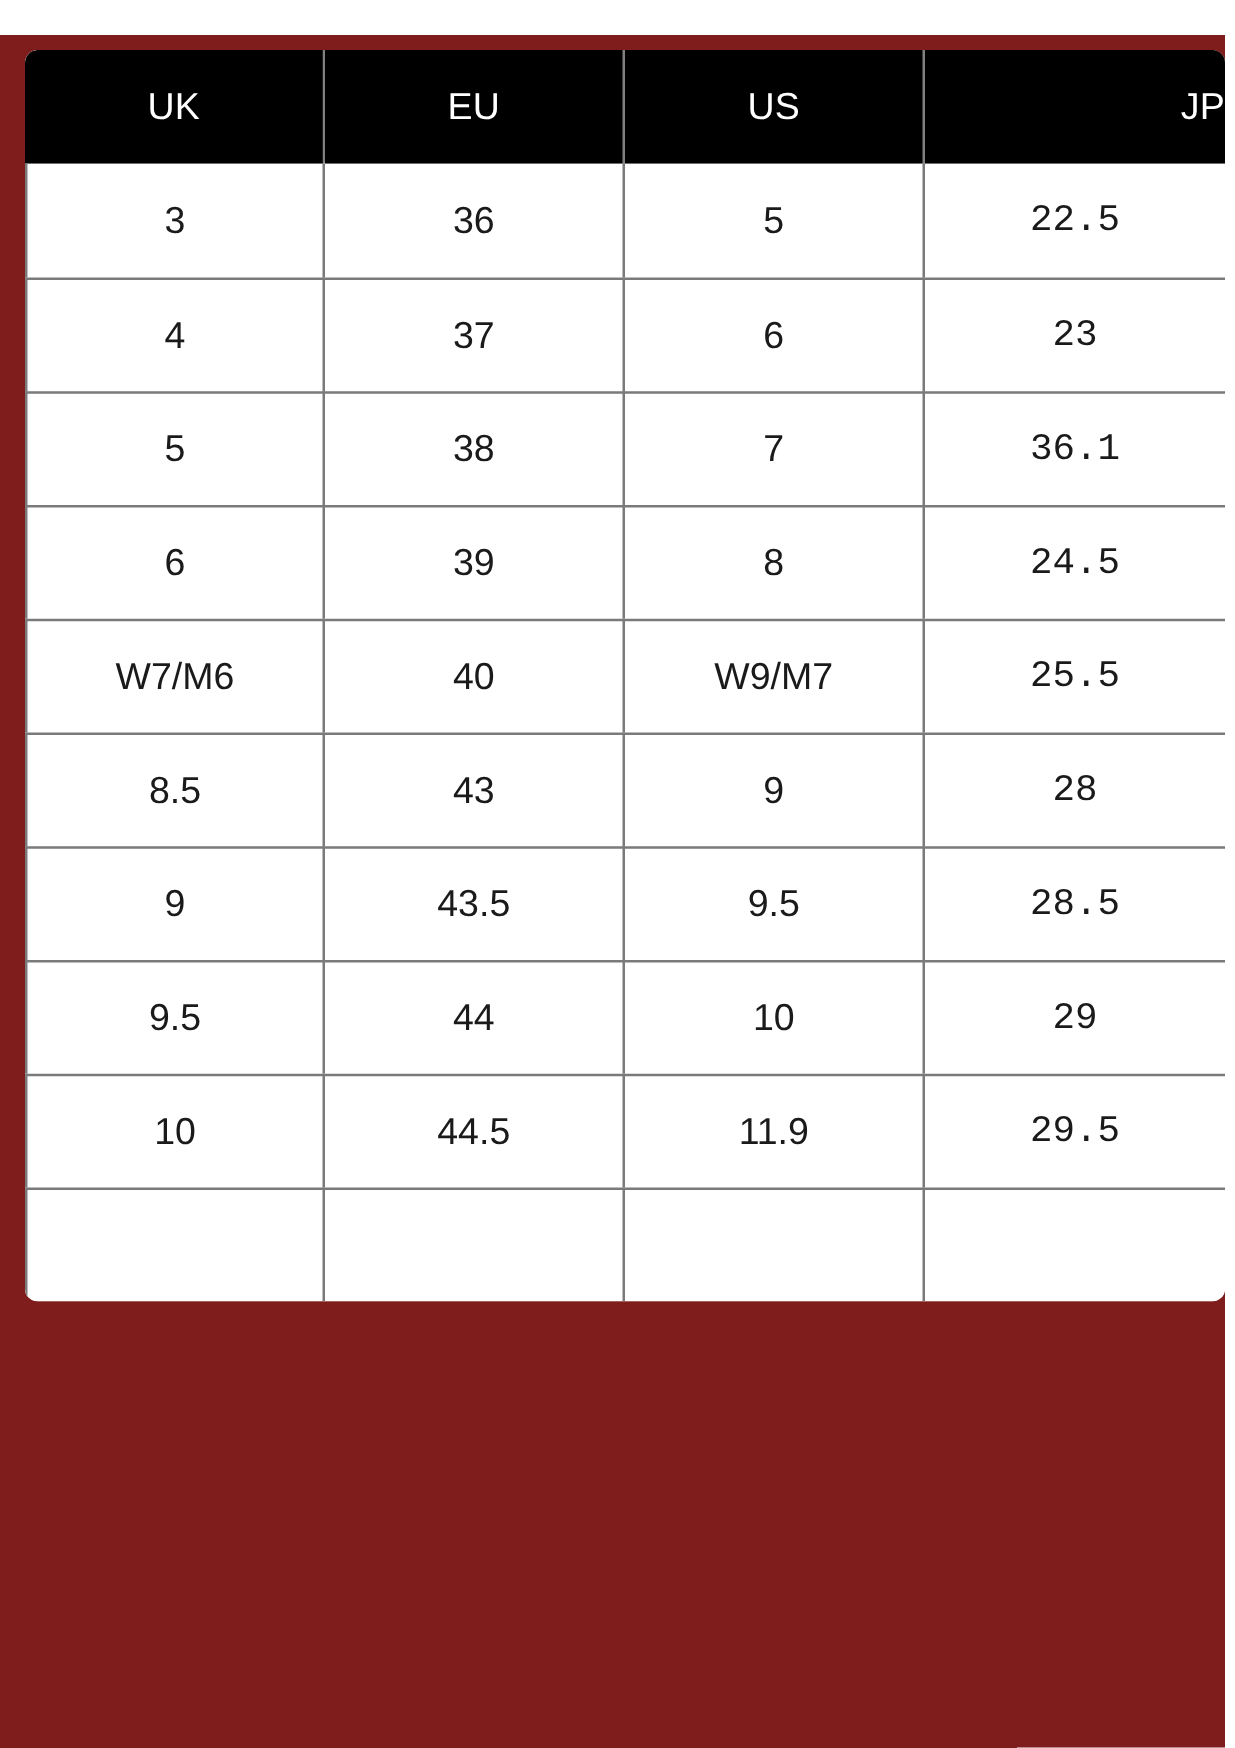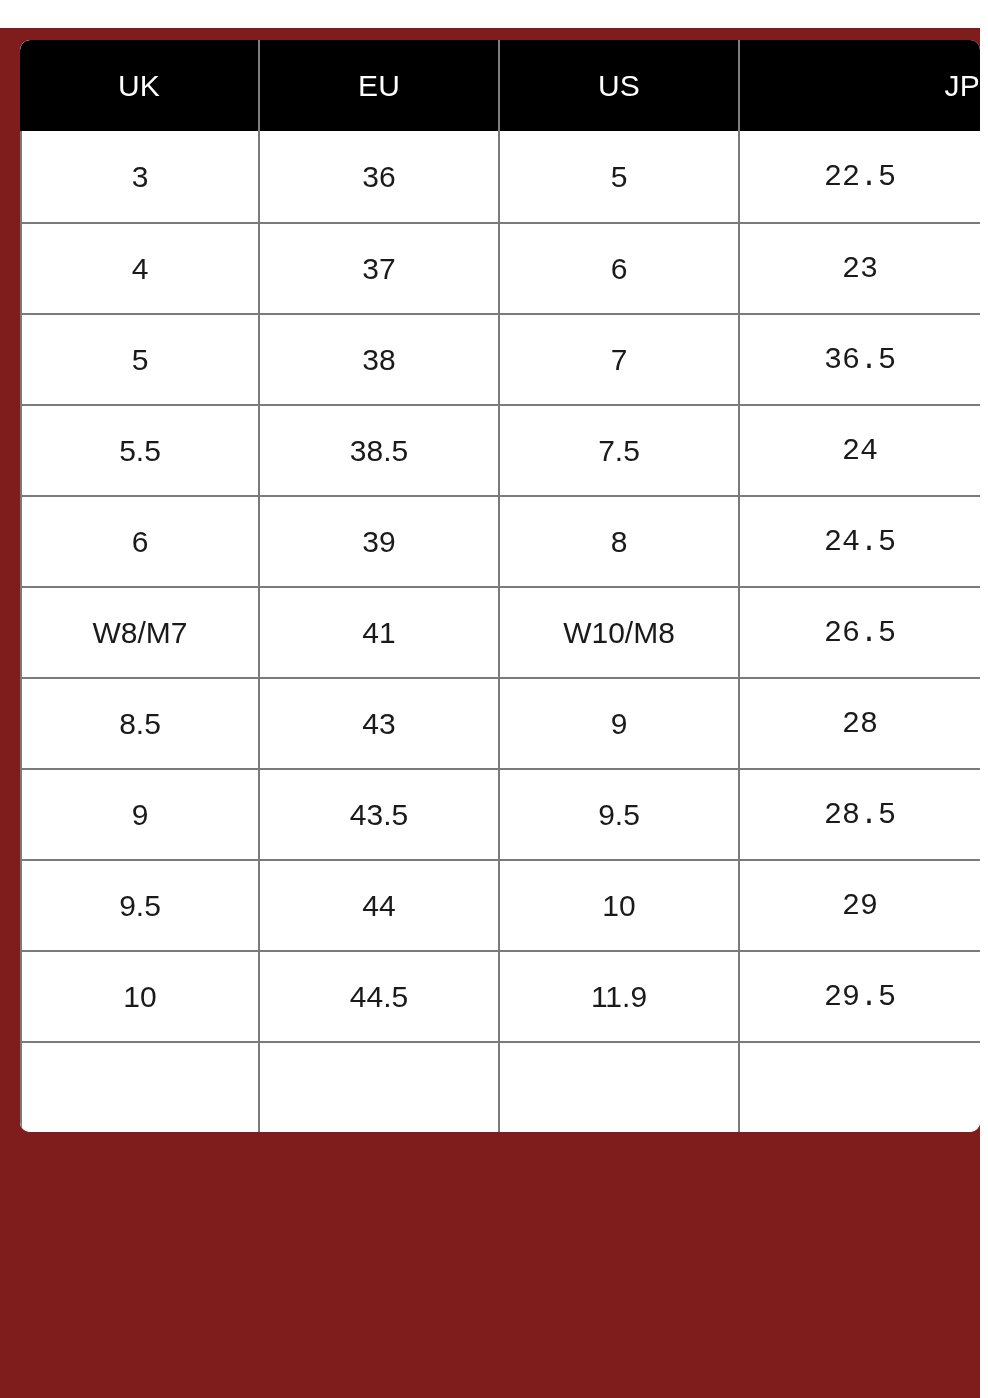--- a/index.html
+++ b/index.html
@@ -125,39 +125,33 @@
         <tr>
           <td>4</td>
           <td>37</td>
           <td>6</td>
           <td>23</td>
         </tr>
         <tr>
           <td>5</td>
           <td>38</td>
           <td>7</td>
-          <td>36.5</td>
-        </tr>
-        <tr>
-          <td>5.5</td>
-          <td>38.5</td>
-          <td>7.5</td>
-          <td>24</td>
+          <td>36.1</td>
         </tr>
         <tr>
           <td>6</td>
           <td>39</td>
           <td>8</td>
           <td>24.5</td>
         </tr>
         <tr>
-          <td>W8/M7</td>
-          <td>41</td>
-          <td>W10/M8</td>
-          <td>26.5</td>
+          <td>W7/M6</td>
+          <td>40</td>
+          <td>W9/M7</td>
+          <td>25.5</td>
         </tr>
         <tr>
           <td>8.5</td>
           <td>43</td>
           <td>9</td>
           <td>28</td>
         </tr>
         <tr>
           <td>9</td>
           <td>43.5</td>

